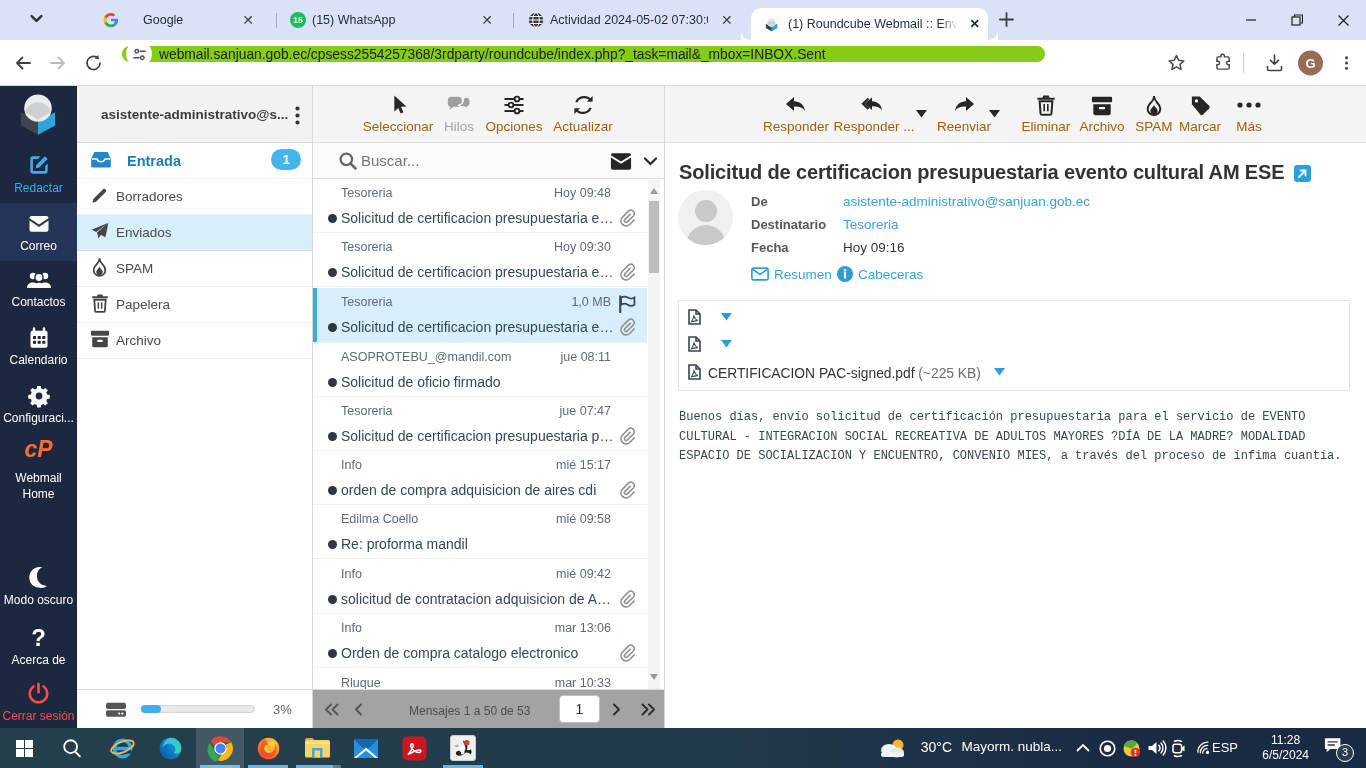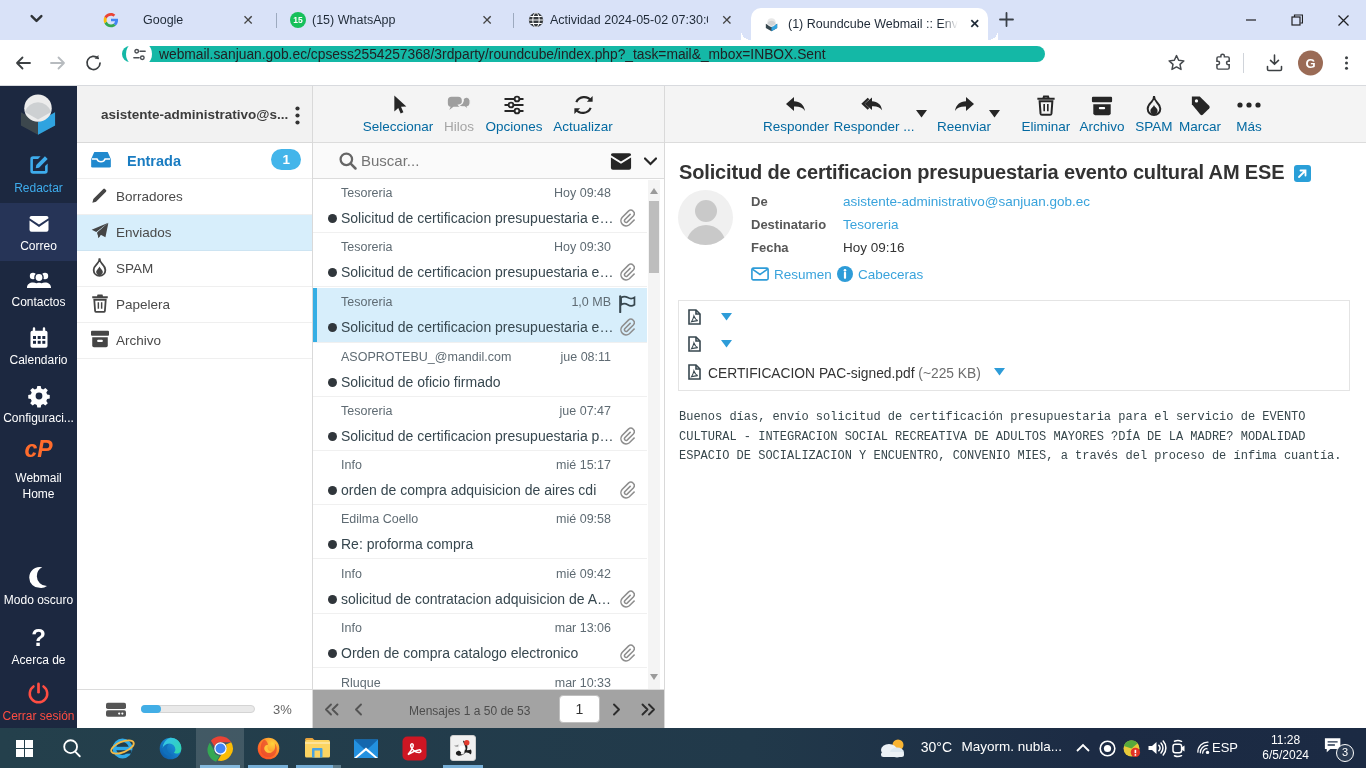--- a/index.html
+++ b/index.html
@@ -18,21 +18,21 @@
 #activetab:before, #activetab:after { content:""; position:absolute; bottom:0; width:10px; height:10px; background:radial-gradient(circle at 0 0, transparent 10px, #fff 10px); }
 #activetab:before { left:-10px; transform:scaleX(-1); }
 #activetab:after { right:-10px; }
 #tabchev { position:absolute; left:28px; top:10px; }
 #newtab { position:absolute; left:999px; top:12px; }
 .winctl { position:absolute; top:0; height:40px; width:46px; display:flex; align-items:center; justify-content:center; }
 
 
 #toolbar { position:absolute; top:40px; left:0; width:1366px; height:46px; background:#fff; border-bottom:1px solid #d8dade; }
 .tbico { position:absolute; top:50%; transform:translateY(-50%); }
-#urlpill { position:absolute; left:122px; top:6px; width:923px; height:16px; background:#14b8a6; border-radius:17px; display:flex; align-items:center; }
+#urlpill { position:absolute; left:122px; top:6px; width:923px; height:16px; background:#84cc16; border-radius:17px; display:flex; align-items:center; }
 #urlcirc { width:26px; height:26px; background:#fff; border-radius:50%; margin-left:4px; display:flex; align-items:center; justify-content:center; }
 #urltext { margin-left:7px; font-size:13.8px; color:#202124; letter-spacing:0; }
 
 
 #app { position:absolute; top:86px; left:0; width:1366px; height:642px; background:#fff; }
 #leftnav { position:absolute; left:0; top:0; width:77px; height:642px; background:#1c2840; }
 #folders { position:absolute; left:77px; top:0; width:236px; height:642px; background:#fff; border-right:1px solid #d9d9d9; }
 #msglist { position:absolute; left:313px; top:0; width:352px; height:642px; background:#fff; border-right:1px solid #d9d9d9; }
 #msgview { position:absolute; left:665px; top:0; width:701px; height:642px; background:#fff; }
 
@@ -47,21 +47,21 @@
 #fhead { position:absolute; top:0; left:0; width:235px; height:57px; background:#f2f2f2; border-bottom:1px solid #d9d9d9; }
 #fhead .acct { position:absolute; left:24px; top:21px; font-size:13.5px; font-weight:bold; color:#3c3c3c; width:192px; white-space:nowrap; overflow:hidden; }
 .folder { position:absolute; left:0; width:235px; height:36px; border-bottom:1px solid #efefef; display:flex; align-items:center; font-size:13.5px; color:#4a4a4a; }
 .folder .fico { width:19px; margin:0 7px 0 13px; text-align:center; }
 .fol-sel { background:#d7eefb; }
 .badge { position:absolute; right:11px; top:6px; background:#43b5ea; color:#fff; border-radius:12px; font-size:13.5px; font-weight:bold; padding:3px 11px; }
 #ffoot { position:absolute; bottom:0; left:0; width:235px; height:39px; border-top:1px solid #dcdcdc; }
 
 
 .paneltoolbar { position:absolute; top:0; left:0; right:0; height:57px; background:#f4f4f4; border-bottom:1px solid #dcdcdc; }
-.tbtn { position:absolute; top:7px; text-align:center; color:#0369a1; font-size:13.5px; }
+.tbtn { position:absolute; top:7px; text-align:center; color:#a16207; font-size:13.5px; }
 .tbtn .tico { display:block; margin:0 auto 2px; height:24px; }
 .tbtn-dis { color:#a5a5a5; }
 #searchbar { position:absolute; top:57px; left:0; width:351px; height:36px; background:#fafafa; border-bottom:1px solid #dcdcdc; }
 #rows { position:absolute; top:93px; left:0; width:351px; }
 .mrow { position:absolute; left:0; width:334px; height:54px; border-bottom:1px solid #f0f0f0; }
 .mrow .sender { position:absolute; left:28px; top:7px; font-size:12.5px; color:#5f6b73; }
 .mrow .mdate { position:absolute; right:36px; top:7px; font-size:12.5px; color:#5f6b73; }
 .mrow .subj { position:absolute; left:28px; top:31px; font-size:14px; color:#37474f; width:274px; white-space:nowrap; overflow:hidden; text-overflow:ellipsis; }
 .mrow .dot { position:absolute; left:15px; top:35px; width:9px; height:9px; border-radius:50%; background:#30363b; }
 .mrow .clip { position:absolute; right:12px; top:30px; }
@@ -435,21 +435,21 @@
           <span class="dot"></span>
             <span class="subj">orden de compra adquisicion de aires cdi</span>
           <svg class="clip" width="17" height="18" viewBox="0 0 22 24">
               <path d="M16.5 6.5l-7.8 7.8a2.3 2.3 0 0 0 3.2 3.2l8.2-8.2a4.6 4.6 0 0 0-6.5-6.5L5.1 11.3a6.9 6.9 0 0 0 9.7 9.7l7-7" fill="none" stroke="#8d8d8d" stroke-width="2"></path>
             </svg>
         </div>
         <div class="mrow" style="top:326px;">
           <span class="sender">Edilma Coello</span>
             <span class="mdate">mié 09:58</span>
           <span class="dot"></span>
-            <span class="subj">Re: proforma compra</span>
+            <span class="subj">Re: proforma mandil</span>
         </div>
         <div class="mrow" style="top:381px;">
           <span class="sender">Info</span>
             <span class="mdate">mié 09:42</span>
           <span class="dot"></span>
             <span class="subj" style="width:272px;">solicitud de contratacion adquisicion de Aires acondicio</span>
           <svg class="clip" width="17" height="18" viewBox="0 0 22 24">
               <path d="M16.5 6.5l-7.8 7.8a2.3 2.3 0 0 0 3.2 3.2l8.2-8.2a4.6 4.6 0 0 0-6.5-6.5L5.1 11.3a6.9 6.9 0 0 0 9.7 9.7l7-7" fill="none" stroke="#8d8d8d" stroke-width="2"></path>
             </svg>
         </div>

